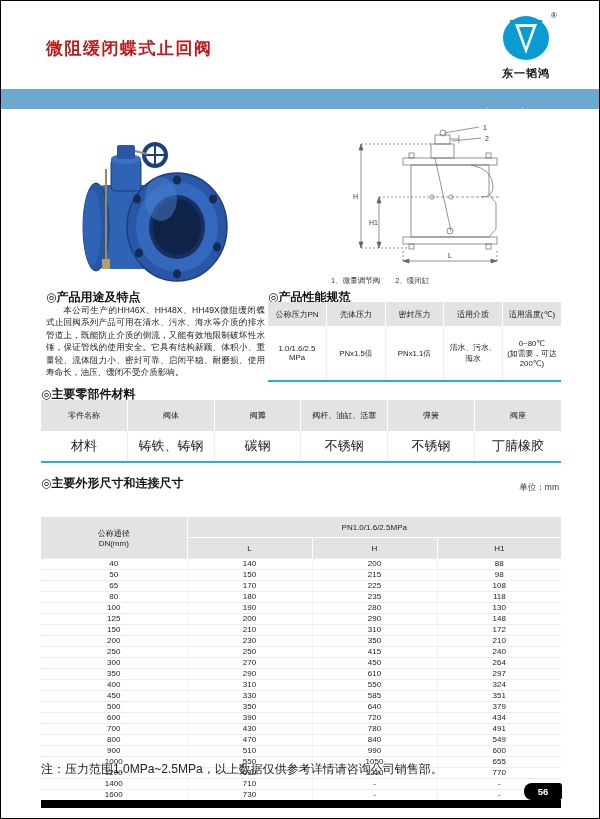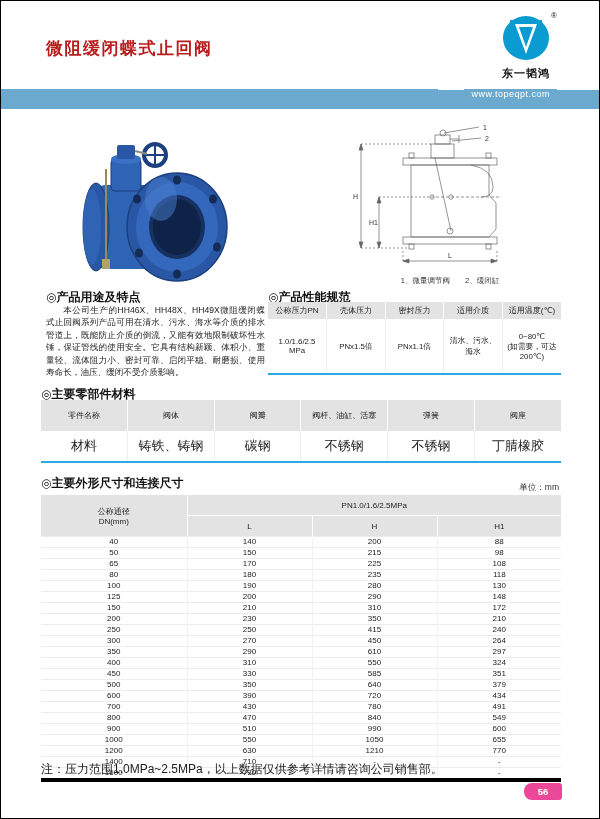--- a/index.html
+++ b/index.html
@@ -5,71 +5,71 @@
   html,body{margin:0;padding:0;background:#fff;}
   #page{position:relative;width:600px;height:819px;background:#fff;border:1px solid #000;
         box-sizing:border-box;font-family:"Liberation Sans","DejaVu Sans",sans-serif;color:#222;overflow:hidden;}
 
   
   .doc-title{position:absolute;left:45px;top:36px;font-size:17px;font-weight:bold;letter-spacing:1.5px;color:#b91c1c;}
   .logo-wrap{position:absolute;left:492px;top:13px;width:66px;text-align:center;}
   .logo-reg{position:absolute;right:2px;top:-3px;font-size:8px;color:#111;}
   .brand-name{font-size:11px;font-weight:bold;color:#111;margin-top:1px;letter-spacing:1px;}
   .band{position:absolute;left:0;top:88px;width:600px;height:20px;background:#6CA9CE;}
-  .band-inner{position:absolute;right:0;top:0;height:28px;display:flex;align-items:flex-start;}
+  .band-inner{position:absolute;right:0;top:0;height:28px;display:flex;align-items:flex-end;font-family:Liberation Mono, monospace;}
   .band-dash{height:1px;background:#fff;}
   .band-dash.l{width:26px;margin-right:7px;}
   .band-dash.r{width:44px;margin-left:7px;}
   .website{color:#fff;font-size:9px;letter-spacing:.5px;}
 
   
   .photo-box{position:absolute;left:48px;top:132px;width:195px;height:158px;}
   .draw-box{position:absolute;left:330px;top:124px;width:238px;height:160px;}
-  .draw-caption{position:absolute;left:0;bottom:-1px;width:100%;text-align:center;font-size:7.5px;color:#333;}
+  .draw-caption{position:absolute;left:0;bottom:-1px;width:100%;font-size:7.5px;color:#333;}
 
   
   .sec-title{position:absolute;font-size:12px;font-weight:bold;color:#111;}
   .unit-label{position:absolute;right:40px;top:481px;font-size:8.5px;color:#333;}
 
   
   table{border-collapse:collapse;table-layout:fixed;}
   th,td{text-align:center;vertical-align:middle;padding:0;}
   .pre{white-space:pre-line;}
   .grid-head th{background:#E3E3E3;font-weight:normal;font-size:8px;color:#222;border-right:1px solid #fff;}
   .grid-head th:last-child{border-right:none;}
 
   
   .usage-body{position:absolute;left:45px;top:303px;width:219px;font-size:8.6px;line-height:1.45;
               text-align:justify;text-indent:2em;color:#222;}
 
   
   .perf-table{position:absolute;left:267px;top:301px;width:293px;border-bottom:2px solid #29ABE2;}
-  .perf-table th{height:17px;}
+  .perf-table th{height:24px;}
   .perf-table td{height:54px;font-size:7.8px;border-right:1px solid #eee;color:#222;}
   .perf-table td:last-child{border-right:none;}
 
   
   .mat-table{position:absolute;left:40px;top:399px;width:520px;border-bottom:2px solid #29ABE2;}
   .mat-table th{height:31px;}
   .mat-table td{height:30px;font-size:13px;border-right:1px solid #eee;color:#222;}
   .mat-table td:last-child{border-right:none;}
 
   
-  .dim-table{position:absolute;left:40px;top:494px;width:520px;border-bottom:4px solid #000000;}
+  .dim-table{position:absolute;left:40px;top:516px;width:520px;border-bottom:8px solid #000000;}
   .dim-table th{height:20px;background:#E3E3E3;font-weight:normal;font-size:8px;color:#222;}
   .dim-table th.c1{border-right:1px solid #fff;}
   .dim-table th.grp{border-bottom:1px solid #fff;margin-top:48px;}
   .dim-table th.sub{border-right:1px solid #fff;}
   .dim-table th.sub:last-child{border-right:none;}
   .dim-table td{height:10px;line-height:10px;font-size:8px;color:#222;
                 border-top:1px solid #ececec;border-right:1px solid #f2f2f2;}
   .dim-table td:last-child{border-right:none;}
 
   .footnote{position:absolute;left:40px;top:760px;font-size:12px;color:#222;}
-  .page-badge{position:absolute;left:523px;top:782px;width:38px;height:17px;background:#ec4899;color:#fff;
+  .page-badge{position:absolute;left:523px;top:782px;width:38px;height:17px;background:#000000;color:#fff;
               font-size:9.5px;font-weight:bold;text-align:center;line-height:17px;border-radius:8px 3px 3px 8px;}
 </style>
 </head>
 <body>
 
 <div id="page">
 
   <div class="doc-title">微阻缓闭蝶式止回阀</div>
 
   <div class="logo-wrap">

